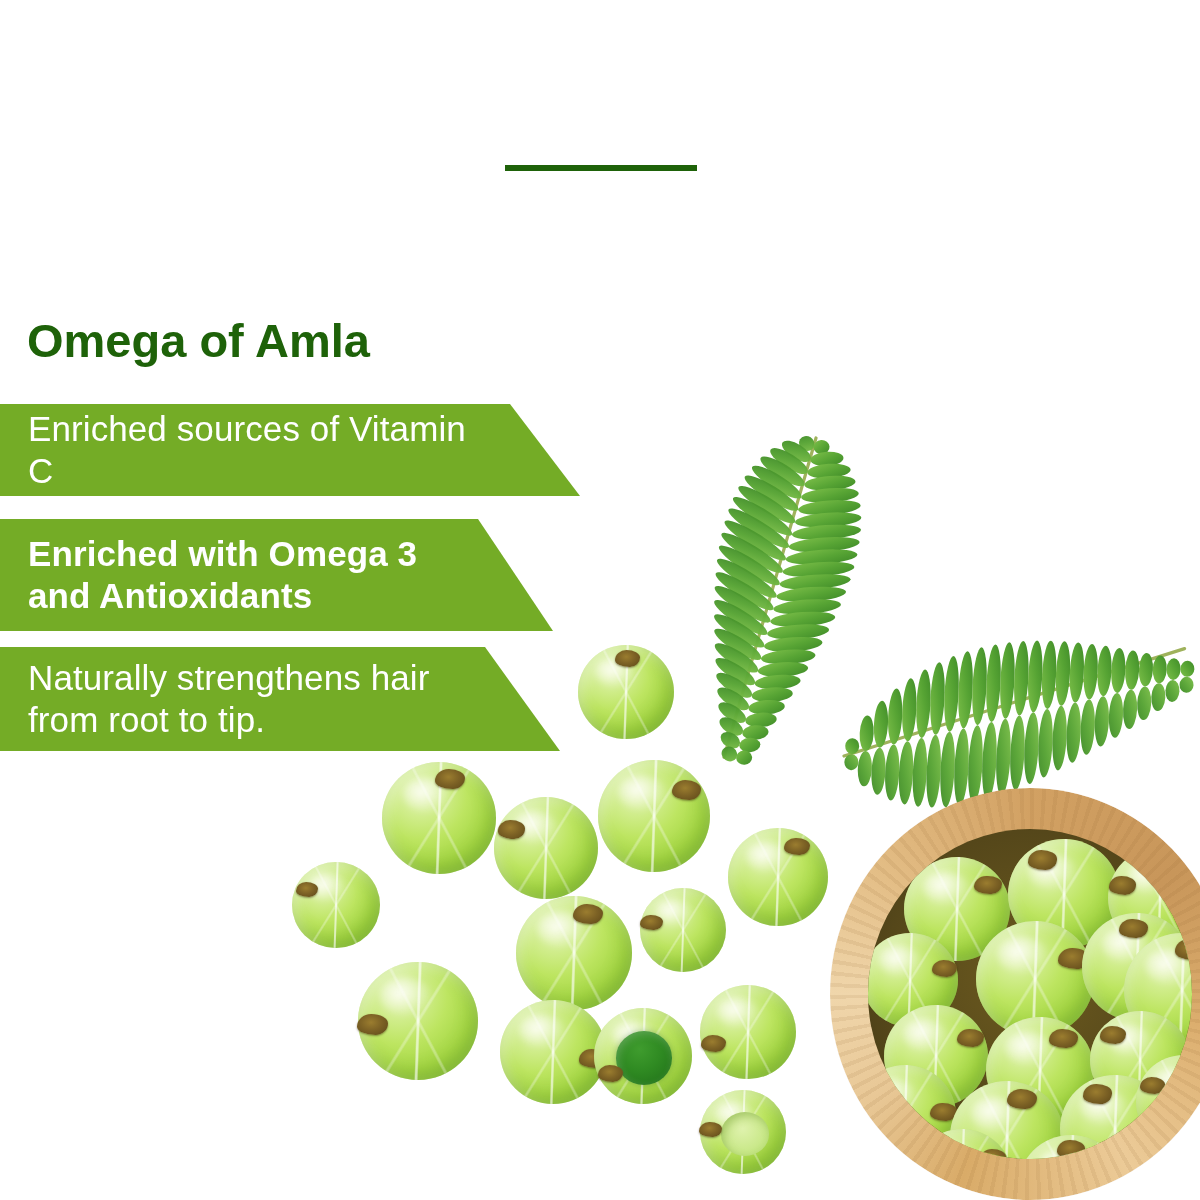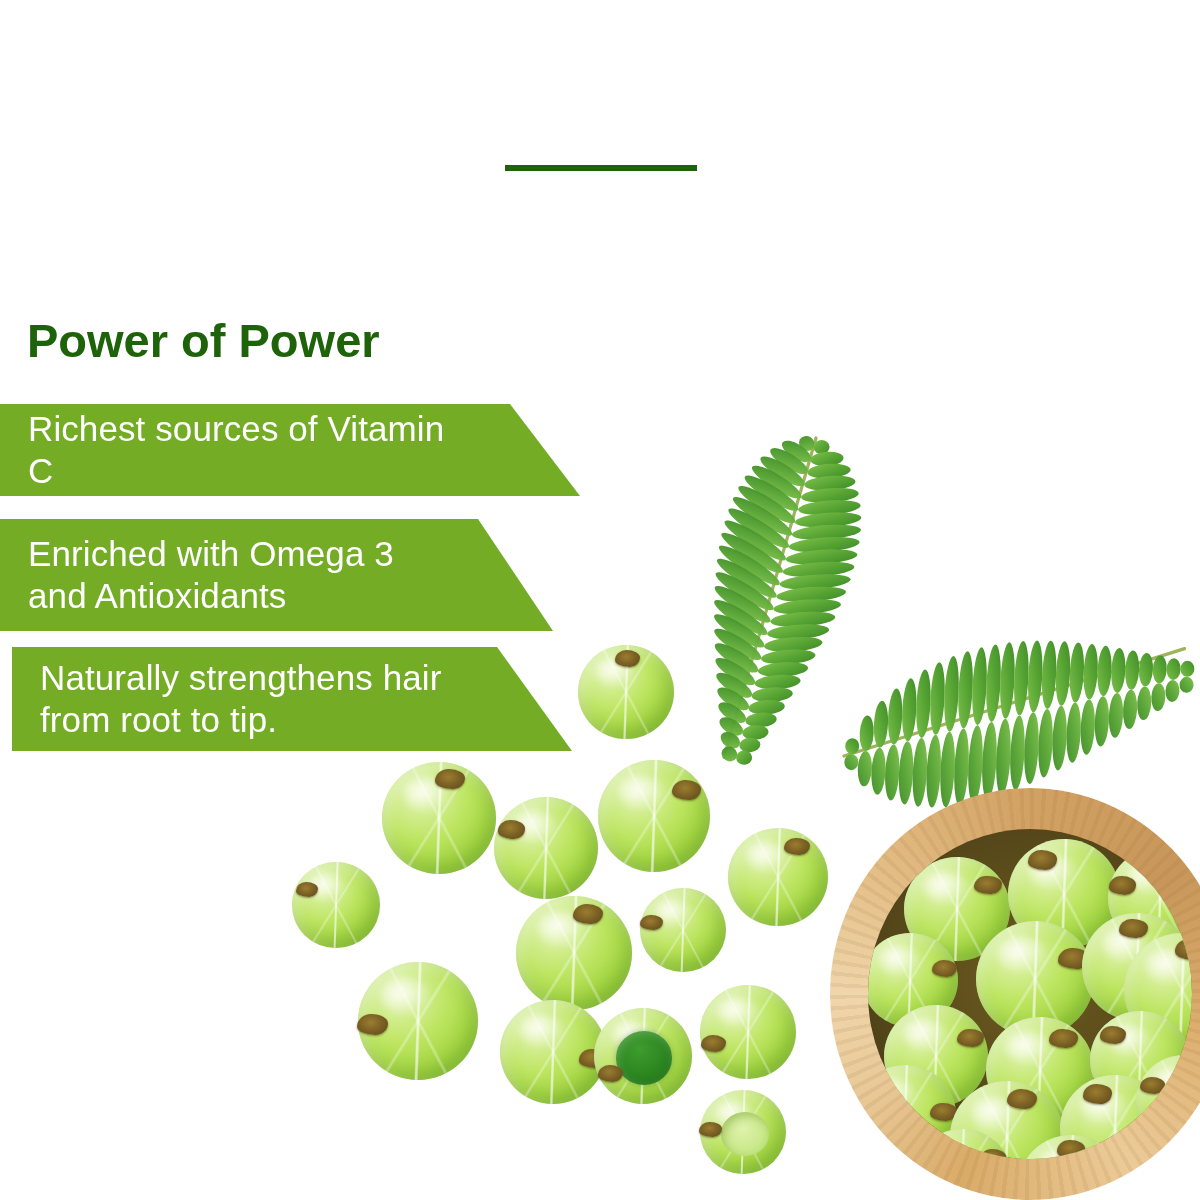--- a/index.html
+++ b/index.html
@@ -29,21 +29,21 @@
   .banner .btext{
     position:absolute;left:28px;top:0;height:100%;
     display:flex;flex-direction:column;justify-content:center;
     font-size:35px;font-weight:300;line-height:1.20;color:#ffffff;
     letter-spacing:.1px;white-space:pre-line;
     font-family:"Liberation Sans",sans-serif;
   }
 
   #banner-1{top:404px;width:600px;height:92px;}
   #banner-2{top:519px;width:600px;height:112px;}
-  #banner-3{top:647px;width:600px;height:104px;margin-left:12px;}
+  #banner-3{top:647px;width:600px;height:104px;}
 
   
   #art{position:absolute;left:0;top:0;width:1200px;height:1200px;}
 
   
   .fruit{position:absolute;border-radius:50%;}
   .fruit .body{
     position:absolute;inset:0;border-radius:50%;
     background:
       radial-gradient(circle at 34% 28%, #e8f5b9 0%, #d5ef96 16%, #bde561 42%, #a5d744 66%, #8cc63a 88%, #7cb636 100%);
@@ -106,21 +106,21 @@
   .leaf{position:absolute;}
   .leaf svg{display:block;overflow:visible;}
 </style>
 </head>
 <body>
 
 <div id="stage">
 
   <div id="title-rule"></div>
 
-  <div id="section-heading">Power of Power</div>
+  <div id="section-heading">Omega of Amla</div>
 
   <div id="art">
 
     <div class="leaf" style="left:688px;top:418px;width:230px;height:370px;">
       <svg width="230" height="370" viewBox="0 0 230 370">
         <defs>
           <linearGradient id="lf1" x1="0" y1="0" x2="1" y2="1">
             <stop offset="0%" stop-color="#7ec04a"></stop>
             <stop offset="55%" stop-color="#57a434"></stop>
             <stop offset="100%" stop-color="#3f8b28"></stop>
@@ -414,28 +414,28 @@
           <div class="stem" style="left: -0.855399%; top: 37.8624%;"></div>
         </div>
       </div>
 
   </div>
 
   <div class="banner" id="banner-1">
     <svg class="bshape" viewBox="0 0 600 92" preserveAspectRatio="none">
       <polygon points="0,0 510,0 580,92 0,92" fill="#74ac26"></polygon>
     </svg>
-    <div class="btext" style="width:440px;">Richest sources of Vitamin C</div>
+    <div class="btext" style="width:440px;">Enriched sources of Vitamin C</div>
   </div>
 
   <div class="banner" id="banner-2">
     <svg class="bshape" viewBox="0 0 600 112" preserveAspectRatio="none">
       <polygon points="0,0 478,0 553,112 0,112" fill="#74ac26"></polygon>
     </svg>
-    <div class="btext" style="width:430px;">Enriched with Omega 3
+    <div class="btext" style="width:430px;font-weight:bold;">Enriched with Omega 3
 and Antioxidants</div>
   </div>
 
   <div class="banner" id="banner-3">
     <svg class="bshape" viewBox="0 0 600 104" preserveAspectRatio="none">
       <polygon points="0,0 485,0 560,104 0,104" fill="#74ac26"></polygon>
     </svg>
     <div class="btext" style="width:440px;">Naturally strengthens hair
 from root to tip.</div>
   </div>

